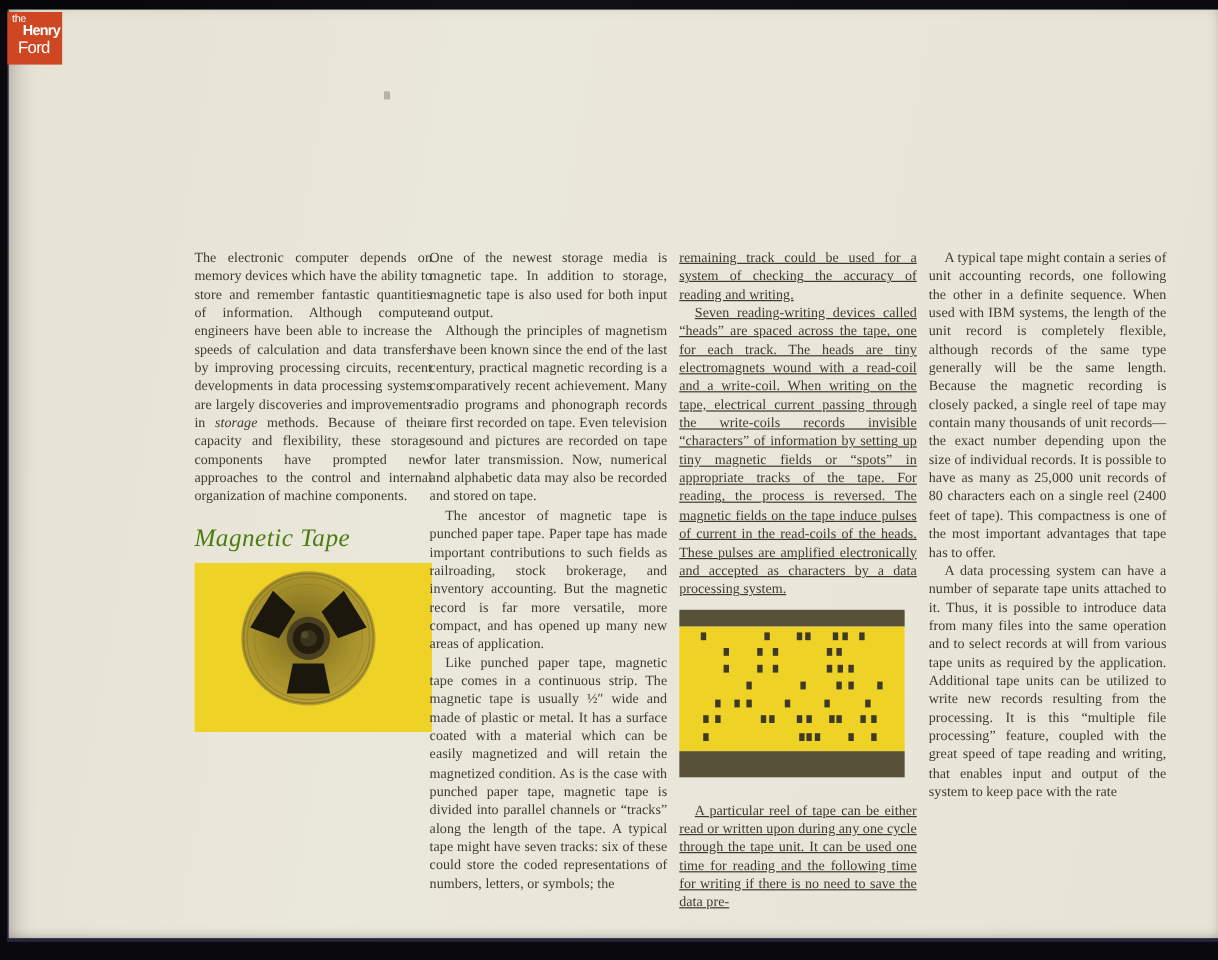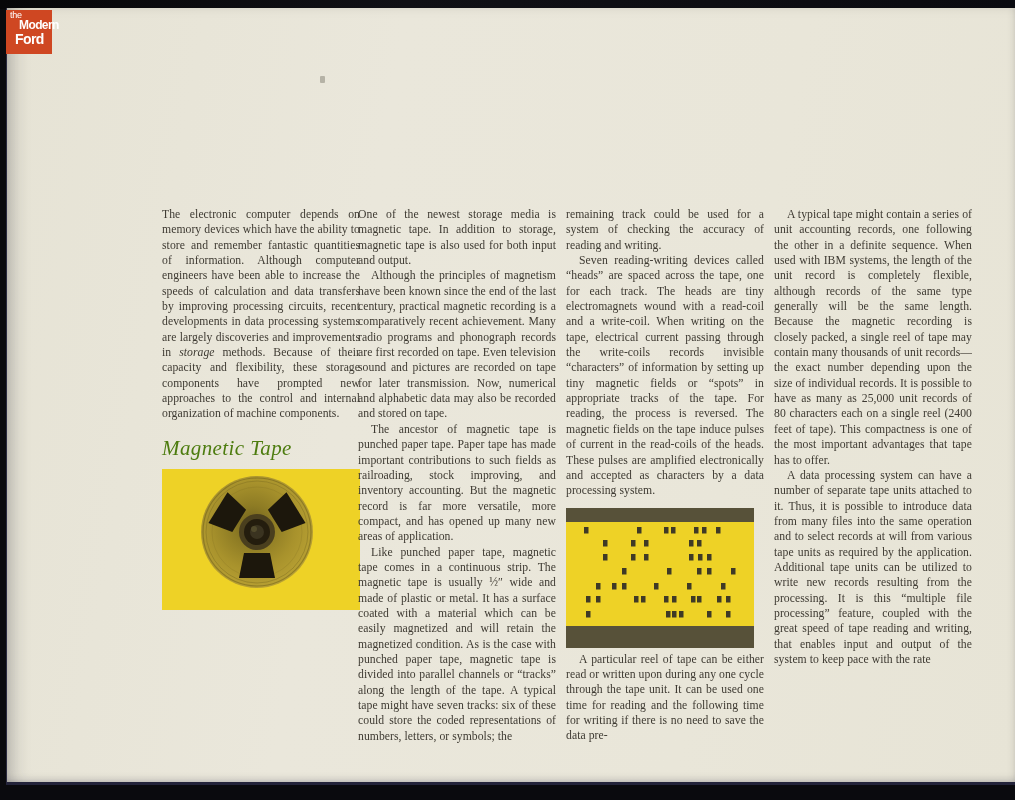--- a/index.html
+++ b/index.html
@@ -25,27 +25,27 @@
     border-bottom:3px solid #23233a;
   }
   .logo{
     position:absolute;left:6px;top:10px;width:46px;height:44px;
     font-family:"Liberation Sans", sans-serif;
     color:#fff;
     z-index:3;
   }
   .logo .l1{position:absolute;left:4px;top:0px;font-size:9px;letter-spacing:-.3px;}
   .logo .l2{position:absolute;left:13px;top:8px;font-size:12px;font-weight:bold;letter-spacing:-.6px;}
-  .logo .l3{position:absolute;left:9px;top:21px;font-size:14px;font-weight:bold;letter-spacing:-.6px;}
+  .logo .l3{position:absolute;left:9px;top:21px;font-size:14px;font-weight:normal;letter-spacing:-.6px;}
   .col{
     position:absolute;top:207px;width:198px;
     font-size:11.7px;line-height:15.35px;color:#3e3a32;
     letter-spacing:.05px;
   }
-  #col1{left:162px;} #col2{left:358px;} #col3{left:566px;} #col4{left:774px;}
+  #col1{left:162px;} #col2{left:358px;} #col3{left:566px;text-decoration:underline;} #col4{left:774px;}
   .col p{margin:0;text-align:justify;}
   .col p.indent{text-indent:13px;}
   .heading{
     font-style:italic;
     font-size:21px;line-height:24px;
     letter-spacing:.4px;
     color:#4d7c0f;
     margin-top:14px;
   }
   .photo{display:block;margin-top:9px;}
@@ -58,21 +58,21 @@
 <body>
 
 <div class="top-bar"></div>
 <div class="paper"></div>
 
 <div class="logo">
   <svg width="46" height="44" style="position:absolute;left:0;top:0">
     <rect width="46" height="44" fill="#cf4722"></rect>
   </svg>
   <span class="l1">the</span>
-  <span class="l2">Modern</span>
+  <span class="l2">Henry</span>
   <span class="l3">Ford</span>
 </div>
 
 <div class="artifact"></div>
 
 <div class="col" id="col1">
   <p><span>The electronic computer depends on memory devices which have the ability to store and remember fantastic quantities of information. Although computer engineers have been able to increase the speeds of calculation and data transfers by improving processing circuits, recent developments in data processing systems are largely discoveries and improvements in </span><i>storage</i><span> methods. Because of their capacity and flexibility, these storage components have prompted new approaches to the control and internal organization of machine components.</span></p>
   <div class="heading">Magnetic Tape</div>
   <svg class="photo" width="198" height="141" viewBox="0 0 198 141">
     <rect width="198" height="141" fill="#eed226"></rect>
@@ -98,21 +98,21 @@
       <circle cx="95" cy="63" r="13" fill="#241d0e"></circle>
       <circle cx="95" cy="63" r="7" fill="#3a3320"></circle>
       <circle cx="92" cy="60" r="3" fill="#57502f" opacity=".8"></circle>
     </g>
   </svg>
 </div>
 
 <div class="col" id="col2">
   <p>One of the newest storage media is magnetic tape. In addition to storage, magnetic tape is also used for both input and output.</p>
   <p class="indent">Although the principles of magnetism have been known since the end of the last century, practical magnetic recording is a comparatively recent achievement. Many radio programs and phonograph records are first recorded on tape. Even television sound and pictures are recorded on tape for later transmission. Now, numerical and alphabetic data may also be recorded and stored on tape.</p>
-  <p class="indent">The ancestor of magnetic tape is punched paper tape. Paper tape has made important contributions to such fields as railroading, stock improving, and inventory accounting. But the magnetic record is far more versatile, more compact, and has opened up many new areas of application.</p>
+  <p class="indent">The ancestor of magnetic tape is punched paper tape. Paper tape has made important contributions to such fields as railroading, stock brokerage, and inventory accounting. But the magnetic record is far more versatile, more compact, and has opened up many new areas of application.</p>
   <p class="indent">Like punched paper tape, magnetic tape comes in a continuous strip. The magnetic tape is usually ½″ wide and made of plastic or metal. It has a surface coated with a material which can be easily magnetized and will retain the magnetized condition. As is the case with punched paper tape, magnetic tape is divided into parallel channels or “tracks” along the length of the tape. A typical tape might have seven tracks: six of these could store the coded representations of numbers, letters, or symbols; the</p>
 </div>
 
 <div class="col" id="col3">
   <p>remaining track could be used for a system of checking the accuracy of reading and writing.</p>
   <p class="indent">Seven reading-writing devices called “heads” are spaced across the tape, one for each track. The heads are tiny electromagnets wound with a read-coil and a write-coil. When writing on the tape, electrical current passing through the write-coils records invisible “characters” of information by setting up tiny magnetic fields or “spots” in appropriate tracks of the tape. For reading, the process is reversed. The magnetic fields on the tape induce pulses of current in the read-coils of the heads. These pulses are amplified electronically and accepted as characters by a data processing system.</p>
   <svg class="photo" width="188" height="140" viewBox="0 0 188 140">
     <rect x="0" y="14" width="188" height="104" fill="#eed226"></rect>
     <rect x="0" y="0" width="188" height="14" fill="#575139"></rect>
     <rect x="0" y="118" width="188" height="22" fill="#575139"></rect>
@@ -157,19 +157,19 @@
         <rect x="151" y="88" width="4.5" height="6.5" fill="#3f3a26"></rect>
         <rect x="160" y="88" width="4.5" height="6.5" fill="#3f3a26"></rect>
         <rect x="20" y="103" width="4.5" height="6.5" fill="#3f3a26"></rect>
         <rect x="100" y="103" width="4.5" height="6.5" fill="#3f3a26"></rect>
         <rect x="106" y="103" width="4.5" height="6.5" fill="#3f3a26"></rect>
         <rect x="113" y="103" width="4.5" height="6.5" fill="#3f3a26"></rect>
         <rect x="141" y="103" width="4.5" height="6.5" fill="#3f3a26"></rect>
         <rect x="160" y="103" width="4.5" height="6.5" fill="#3f3a26"></rect>
       </g>
   </svg>
-  <p class="indent" style="margin-top:4px">A particular reel of tape can be either read or written upon during any one cycle through the tape unit. It can be used one time for reading and the following time for writing if there is no need to save the data pre-</p>
+  <p class="indent" style="margin-top:20px">A particular reel of tape can be either read or written upon during any one cycle through the tape unit. It can be used one time for reading and the following time for writing if there is no need to save the data pre-</p>
 </div>
 
 <div class="col" id="col4">
   <p class="indent">A typical tape might contain a series of unit accounting records, one following the other in a definite sequence. When used with IBM systems, the length of the unit record is completely flexible, although records of the same type generally will be the same length. Because the magnetic recording is closely packed, a single reel of tape may contain many thousands of unit records—the exact number depending upon the size of individual records. It is possible to have as many as 25,000 unit records of 80 characters each on a single reel (2400 feet of tape). This compactness is one of the most important advantages that tape has to offer.</p>
   <p class="indent">A data processing system can have a number of separate tape units attached to it. Thus, it is possible to introduce data from many files into the same operation and to select records at will from various tape units as required by the application. Additional tape units can be utilized to write new records resulting from the processing. It is this “multiple file processing” feature, coupled with the great speed of tape reading and writing, that enables input and output of the system to keep pace with the rate</p>
 </div>
 
 </body></html>

